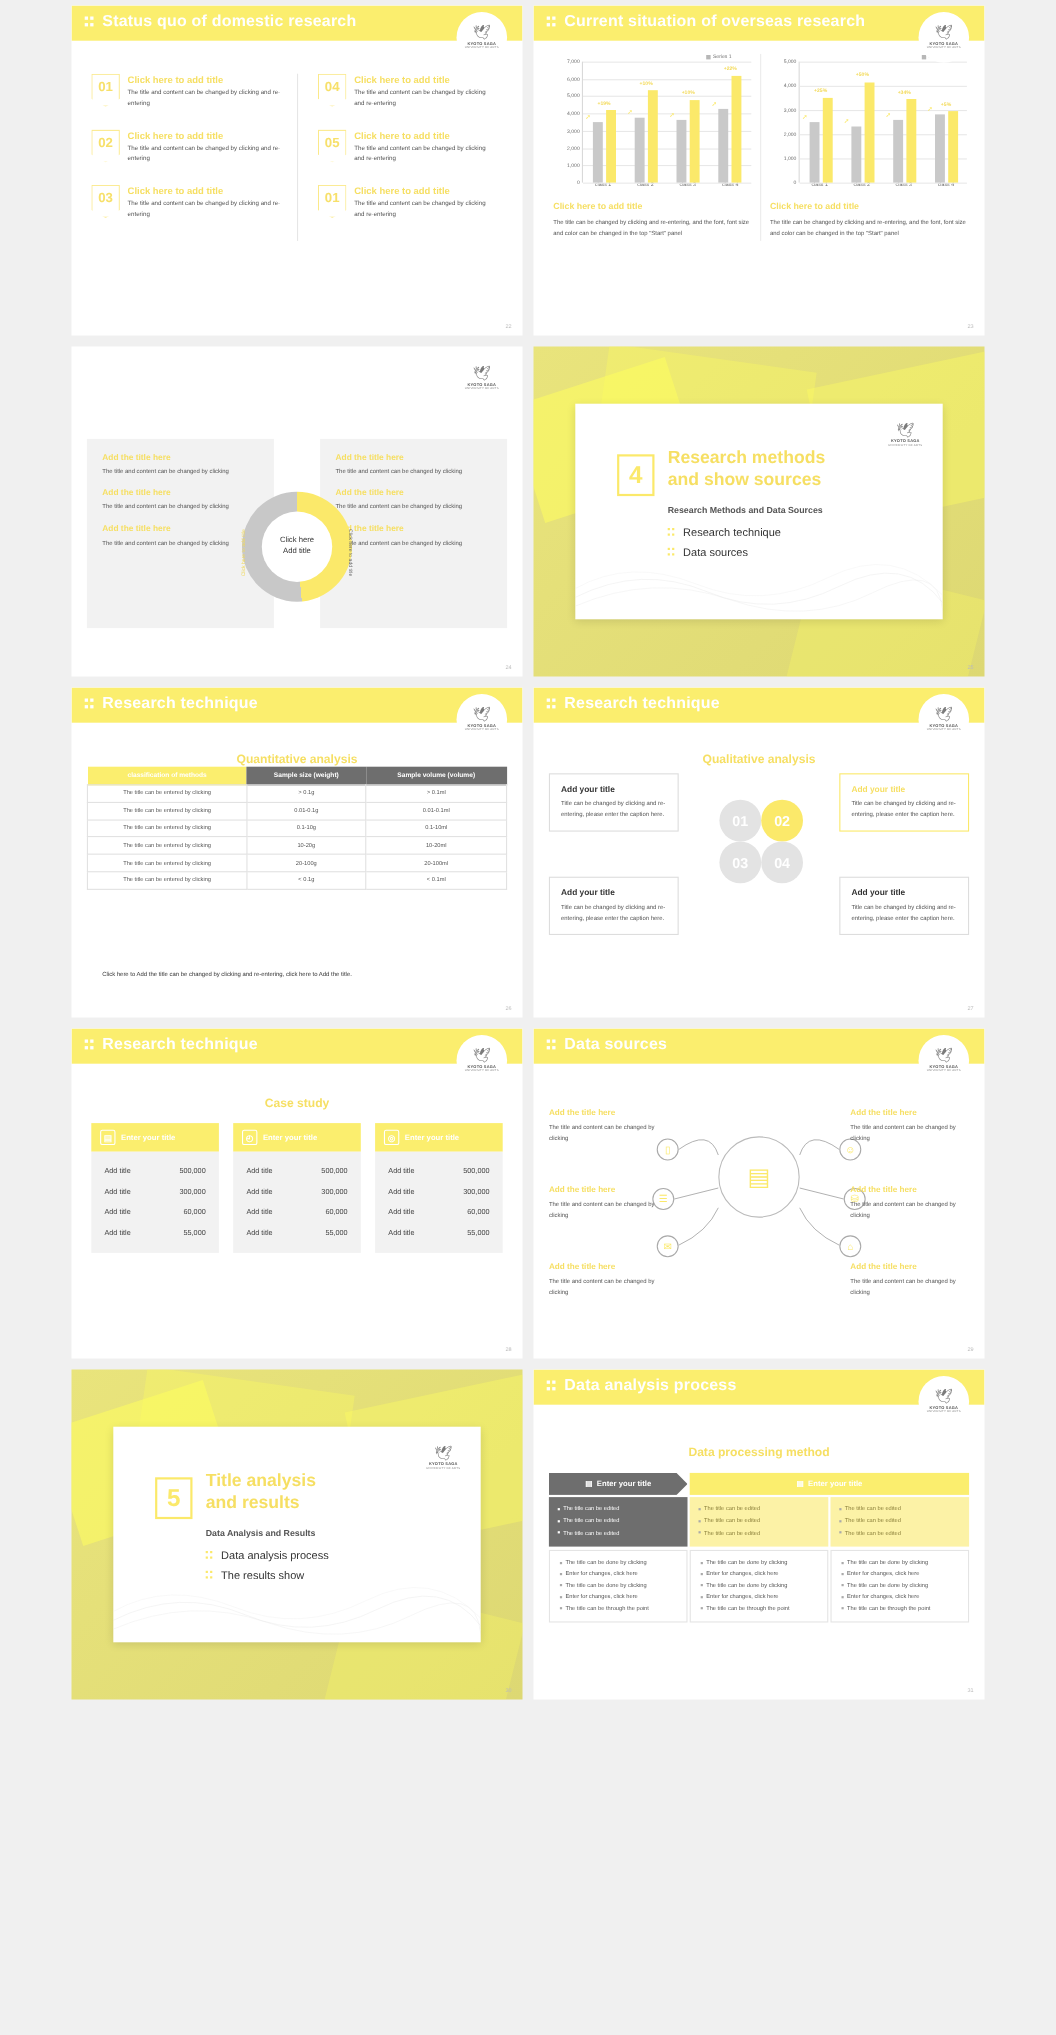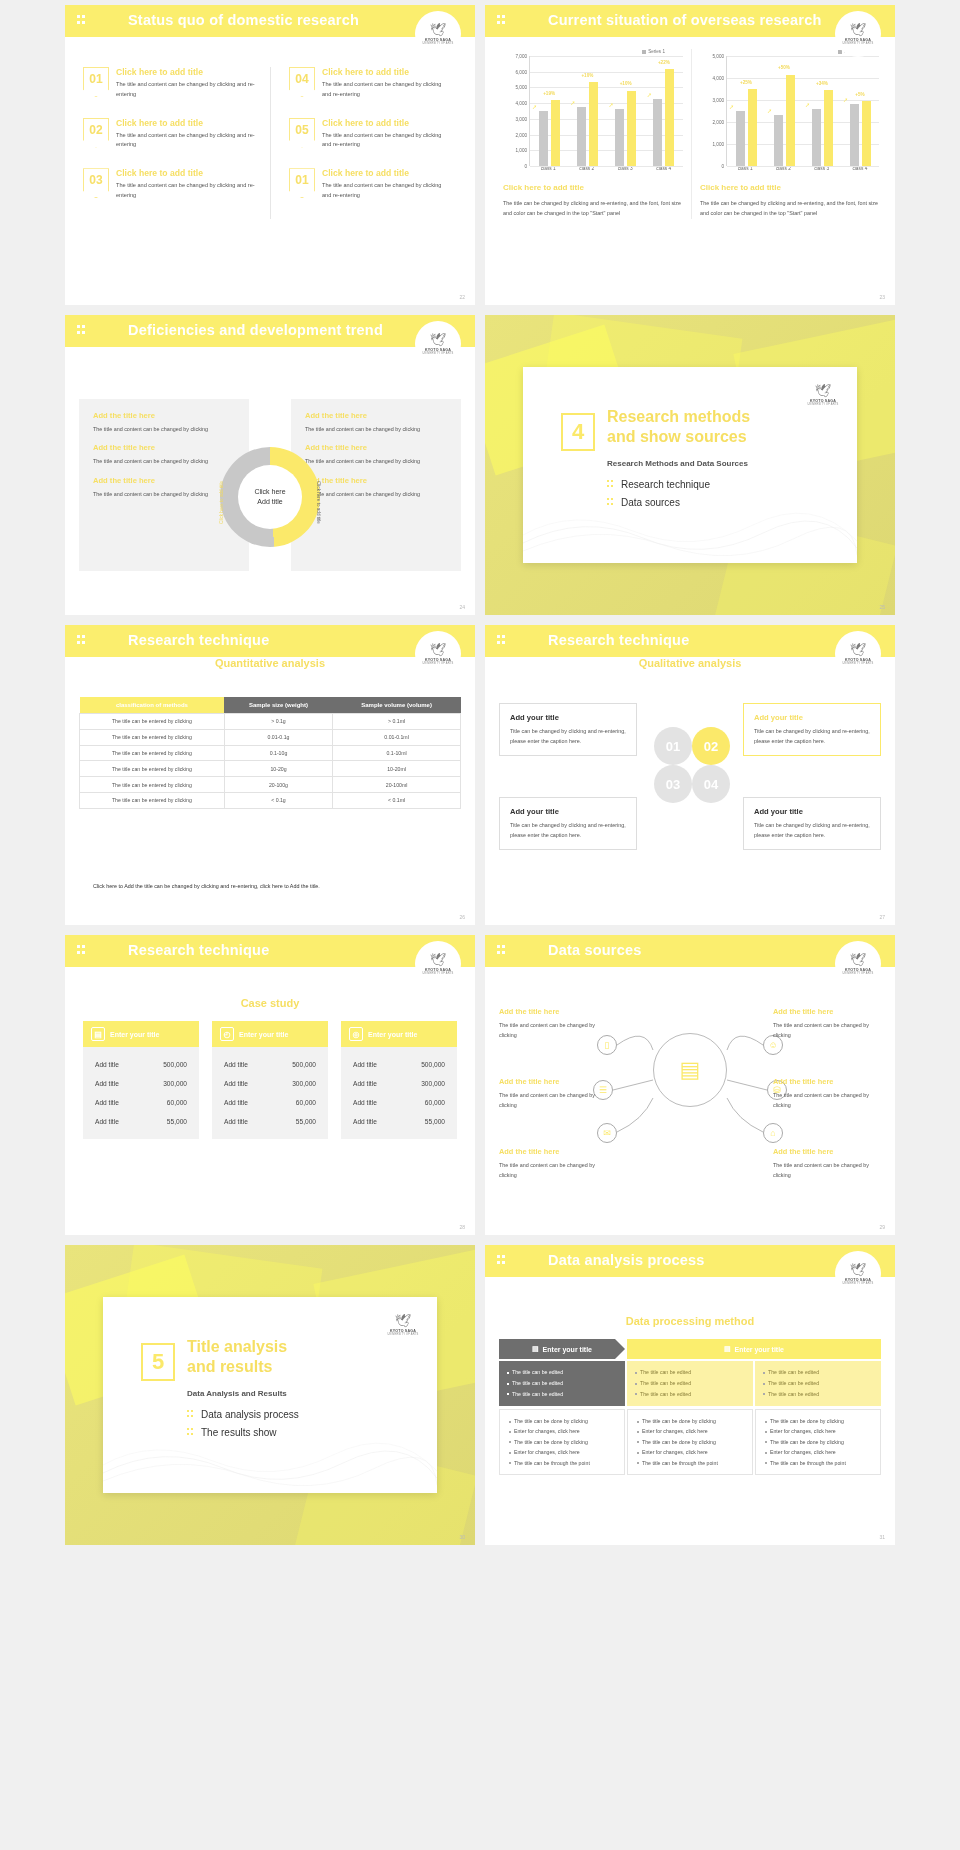--- a/index.html
+++ b/index.html
@@ -28,21 +28,21 @@
   .titlebar .dots { position:absolute; left:12px; top:9px; width:9px; height:12px; }
   .titlebar .dots i {
     position:absolute; width:3px; height:3px; background:#fff; display:block;
   }
   .titlebar .dots i:nth-child(1){left:0;top:1px;}
   .titlebar .dots i:nth-child(2){left:0;top:7px;}
   .titlebar .dots i:nth-child(3){left:5px;top:1px;}
   .titlebar .dots i:nth-child(4){left:5px;top:7px;}
   .titlebar h2 {
     position:absolute; left:28px; top:7px;
-    font-size:14.5px; font-weight:bold; color:#fff; letter-spacing:.2px;margin-left:35px;
+    font-size:14.5px; font-weight:bold; color:#fff; letter-spacing:.2px;
   }
   
   .logo {
     position:absolute; right:14px; top:6px; width:46px; height:46px;
     background:#fff; border-radius:50%;
     display:flex; flex-direction:column; align-items:center; justify-content:center;
     z-index:6;
   }
   .logo .bird { font-size:13px; color:#7b7b7b; line-height:1; }
   .logo .l1 { font-size:3.6px; color:#555; font-weight:bold; margin-top:2px; letter-spacing:.2px;}
@@ -138,30 +138,30 @@
   .sec-list { position:absolute; left:84px; top:112px; }
   .sec-list li { list-style:none; font-size:10px; color:#333; margin-bottom:7px; display:flex; align-items:center;}
   .sec-list li .bdot { display:inline-block; width:8px; height:9px; position:relative; margin-right:6px;}
   .sec-list li .bdot i{position:absolute;width:2.4px;height:2.4px;background:#fbe96a;}
   .sec-list li .bdot i:nth-child(1){left:0;top:0;}
   .sec-list li .bdot i:nth-child(2){left:0;top:5px;}
   .sec-list li .bdot i:nth-child(3){left:4px;top:0;}
   .sec-list li .bdot i:nth-child(4){left:4px;top:5px;}
   .wave { position:absolute; left:0; bottom:0; width:100%; height:70px; opacity:.5;}
   
-  .sub-title { position:absolute; top:32px; width:100%; text-align:center; font-size:11px; font-weight:bold; color:#f6df63;}
+  .sub-title { position:absolute; top:60px; width:100%; text-align:center; font-size:11px; font-weight:bold; color:#f6df63;}
   .qtable { position:absolute; left:14px; top:72px; width:382px; border-collapse:collapse; }
   .qtable th { font-size:6px; font-weight:bold; padding:5px 3px; color:#fff;}
   .qtable th.k { background:#fbee6e; }
   .qtable th.d { background:#6e6e6e; }
   .qtable td { font-size:5.2px; color:#555; padding:4.4px 3px; text-align:center; border:1px solid #e2e2e2;}
   .qtable td.first { text-align:center; }
   .qnote { position:absolute; left:28px; top:258px; font-size:5.4px; color:#333;}
   
-  .qbox { position:absolute; width:138px; border:1px solid #ddd; padding:9px 10px; background:#fff;}
+  .qbox { position:absolute; width:118px; border:1px solid #ddd; padding:9px 10px; background:#fff;}
   .qbox.hl { border-color:#fbe96a; }
   .qbox h4 { font-size:7.6px; font-weight:bold; color:#333; margin-bottom:4px;}
   .qbox.hl h4 { color:#f6df63; }
   .qbox p { font-size:5.4px; color:#555; line-height:1.85;}
   .circ {
     position:absolute; width:38px; height:38px; border-radius:50%;
     display:flex; align-items:center; justify-content:center;
     font-size:13px; font-weight:bold; color:#fff;
   }
   .circ.g { background:#e3e3e3; }
@@ -413,29 +413,20 @@
         <div class="s2-cap">
           <h4>Click here to add title</h4>
           <p>The title can be changed by clicking and re-entering, and the font, font size and color can be changed in the top "Start" panel</p>
         </div>
       </div>
     </div>
     <div class="pageno">23</div>
   </div>
 
   <div class="slide">
-    <div class="titlebar">
-      <span class="dots">
-          <i></i>
-          <i></i>
-          <i></i>
-          <i></i>
-        </span>
-      <h2>Deficiencies and development trend</h2>
-    </div>
     <div class="logo">
       <span class="bird">🕊</span>
       <span class="l1">KYOTO SAGA</span>
       <span class="l2">UNIVERSITY OF ARTS</span>
     </div>
     <div class="s3-box" style="left:14px; top:84px; height:172px;">
       <h4>Add the title here</h4>
       <p>The title and content can be changed by clicking</p>
       <h4>Add the title here</h4>
       <p>The title and content can be changed by clicking</p>

